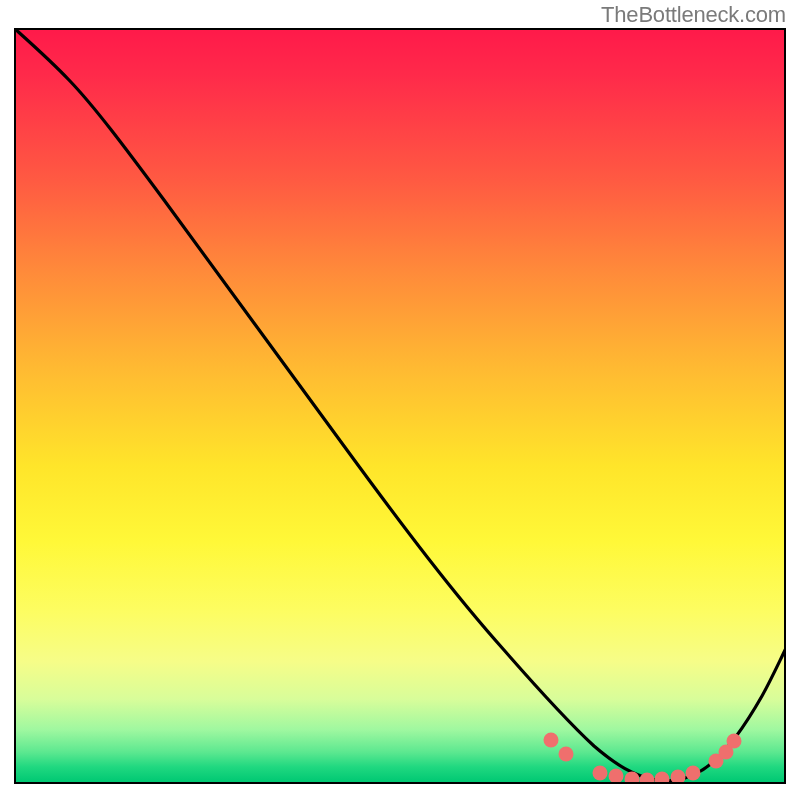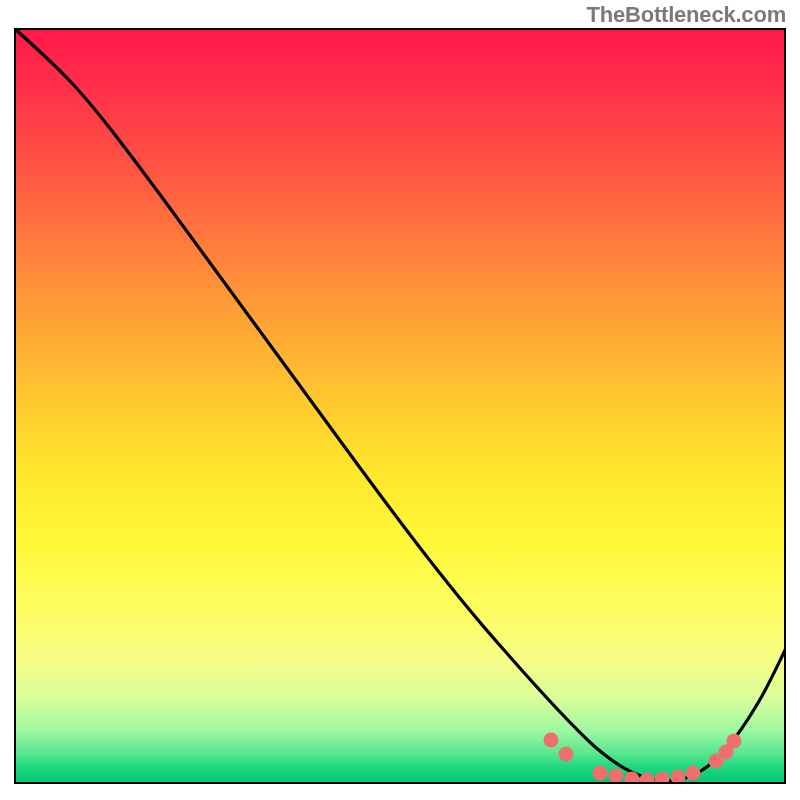--- a/index.html
+++ b/index.html
@@ -52,21 +52,21 @@
     position: absolute;
     inset: -2px;
     width: calc(100% + 4px);
     height: calc(100% + 4px);
   }
   .watermark {
     position: absolute;
     right: 14px;
     top: 2px;
     font-size: 22px;
-    font-weight: 700;
+    font-weight: 400;
     color: #7a7a7a;
     letter-spacing: -0.2px;
   }
 </style>
 </head>
 <body>
 
 <div class="chart-container">
 
   <div class="watermark">TheBottleneck.com</div>

